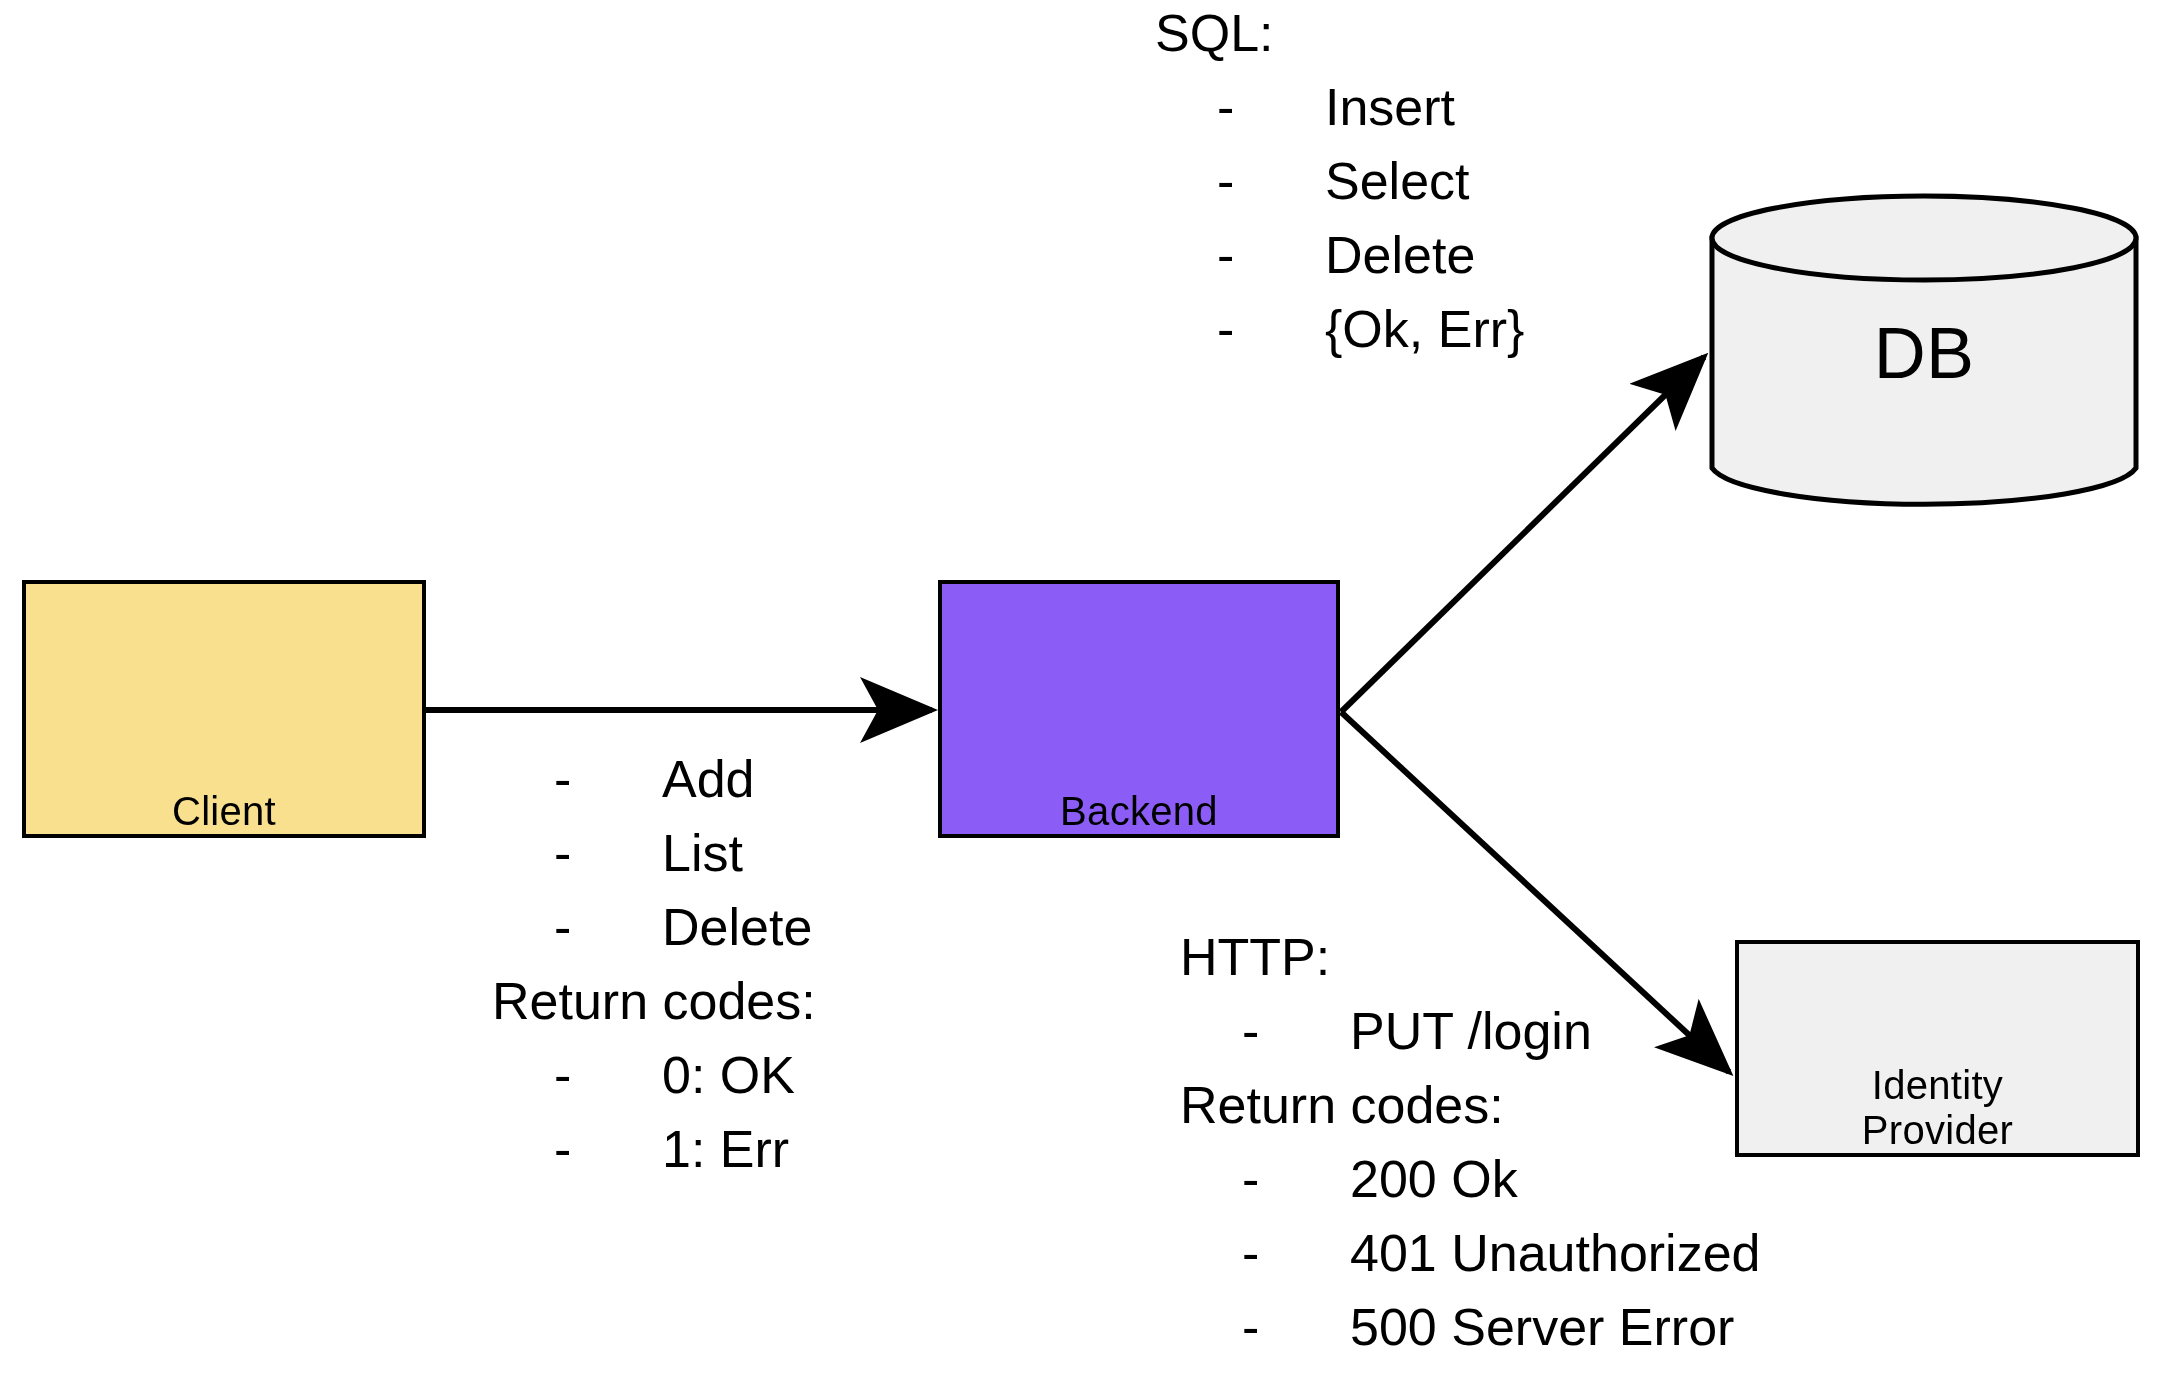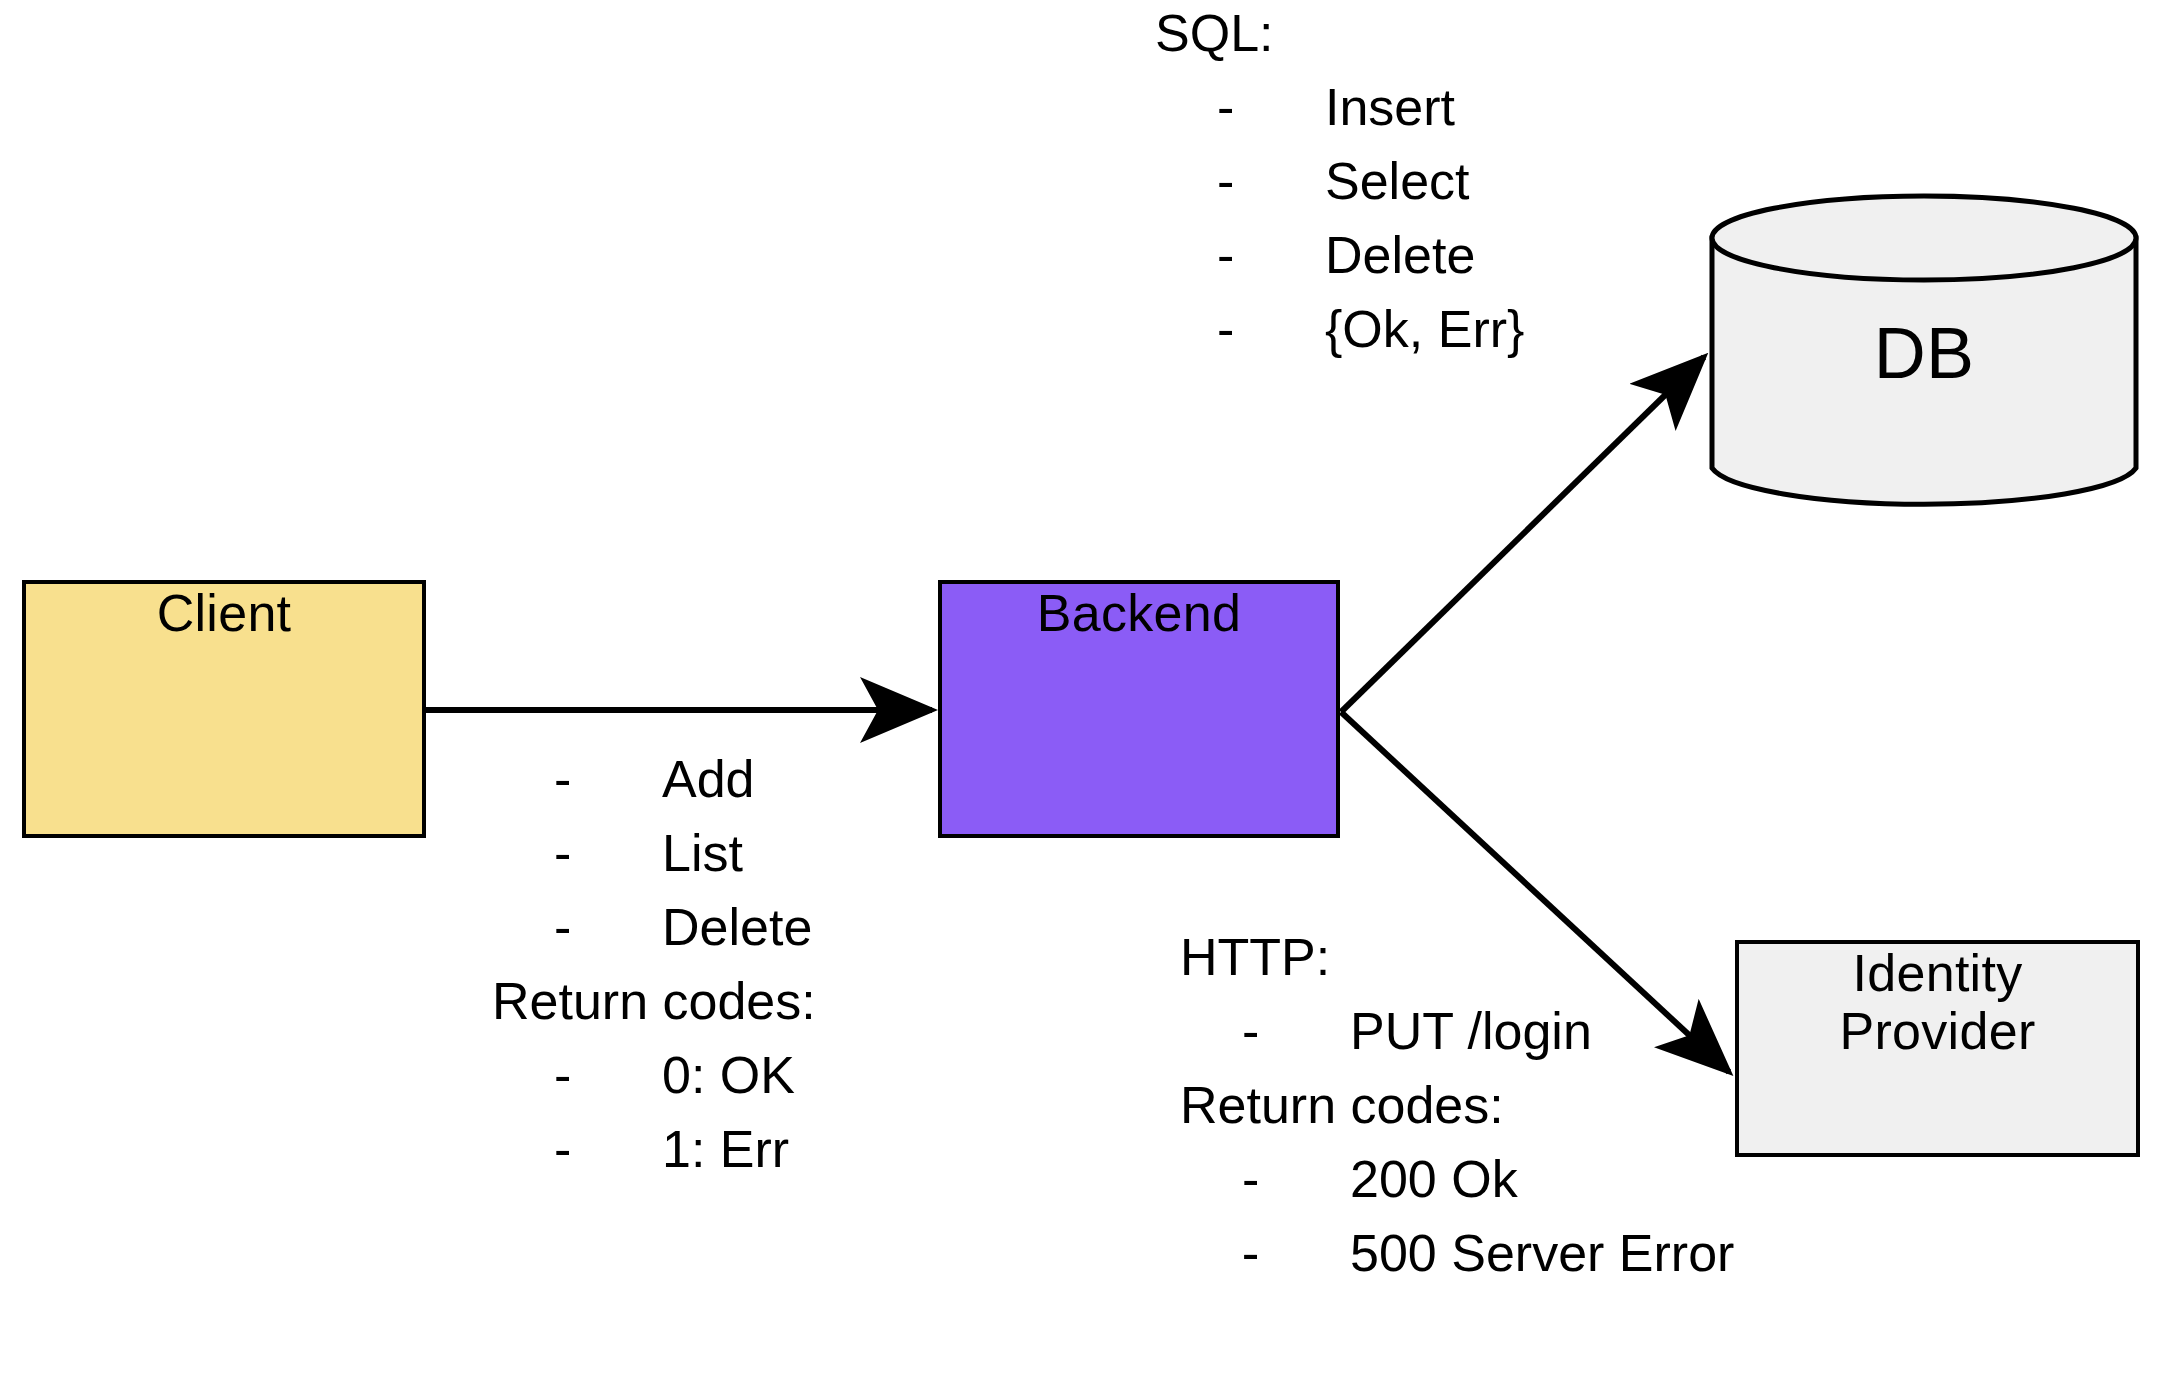--- a/index.html
+++ b/index.html
@@ -15,25 +15,25 @@
     overflow: hidden;
     font-family: "Liberation Sans", sans-serif;
     color: #000000;
   }
 
   
   .node {
     position: absolute;
     box-sizing: border-box;
     display: flex;
-    align-items: flex-start;
+    align-items: flex-end;
     justify-content: center;
     text-align: center;
     border: 4px solid #000000;
-    font-size: 52px;
+    font-size: 40px;
     line-height: 1.12;
     letter-spacing: 0.3px;
   }
   .node-client {
     left: 22px;  top: 580px;
     width: 404px; height: 258px;
     background: #f8e08e;
   }
   .node-backend {
     left: 938px; top: 580px;
@@ -201,20 +201,21 @@
     </span>
 
     <span class="head">Return codes:</span>
 
     <span class="bullet">
       <span class="dash">-</span>
       <span>200 Ok</span>
     </span>
     <span class="bullet">
       <span class="dash">-</span>
+      <span>401 Unauthorized</span>
     </span>
     <span class="bullet">
       <span class="dash">-</span>
       <span>500 Server Error</span>
     </span>
   </div>
 
 </div>
 
 </body></html>

